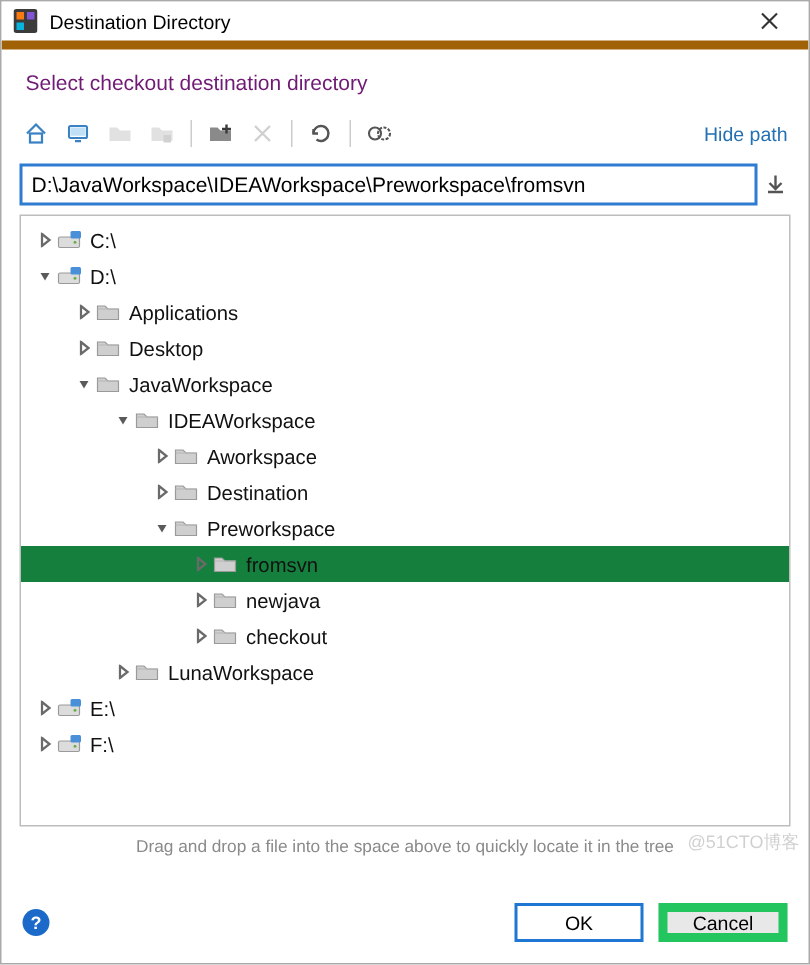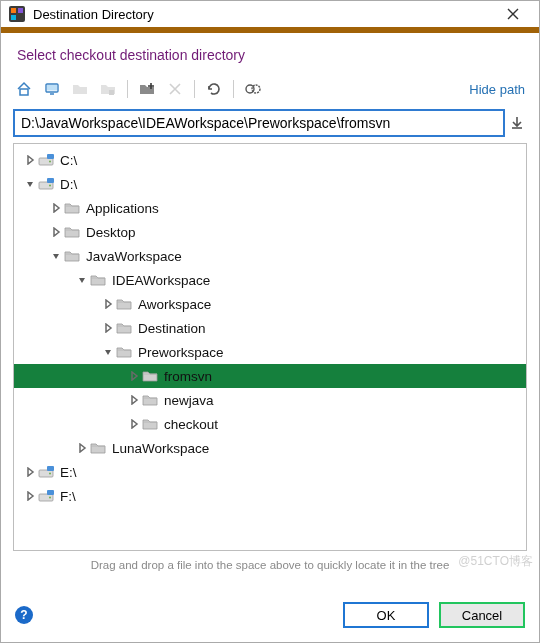--- a/index.html
+++ b/index.html
@@ -130,21 +130,21 @@
     border-radius: 50%;
     background: #1b6ac9;
     color: #fff;
     display: flex; align-items: center; justify-content: center;
     font-weight: bold; font-size: 12px;
     cursor: pointer;
   }
   .footer-spacer { flex: 1; }
   .btn {
     min-width: 86px; height: 26px;
-    border: 2px solid #22c55e;
+    border: 6px solid #22c55e;
     background: #e8e8e8;
     display: inline-flex; align-items: center; justify-content: center;
     font-size: 13px;
     cursor: pointer;
     padding: 0 14px;
   }
   .btn.primary {
     border: 2px solid #1f76d3;
     background: #fff;
   }

